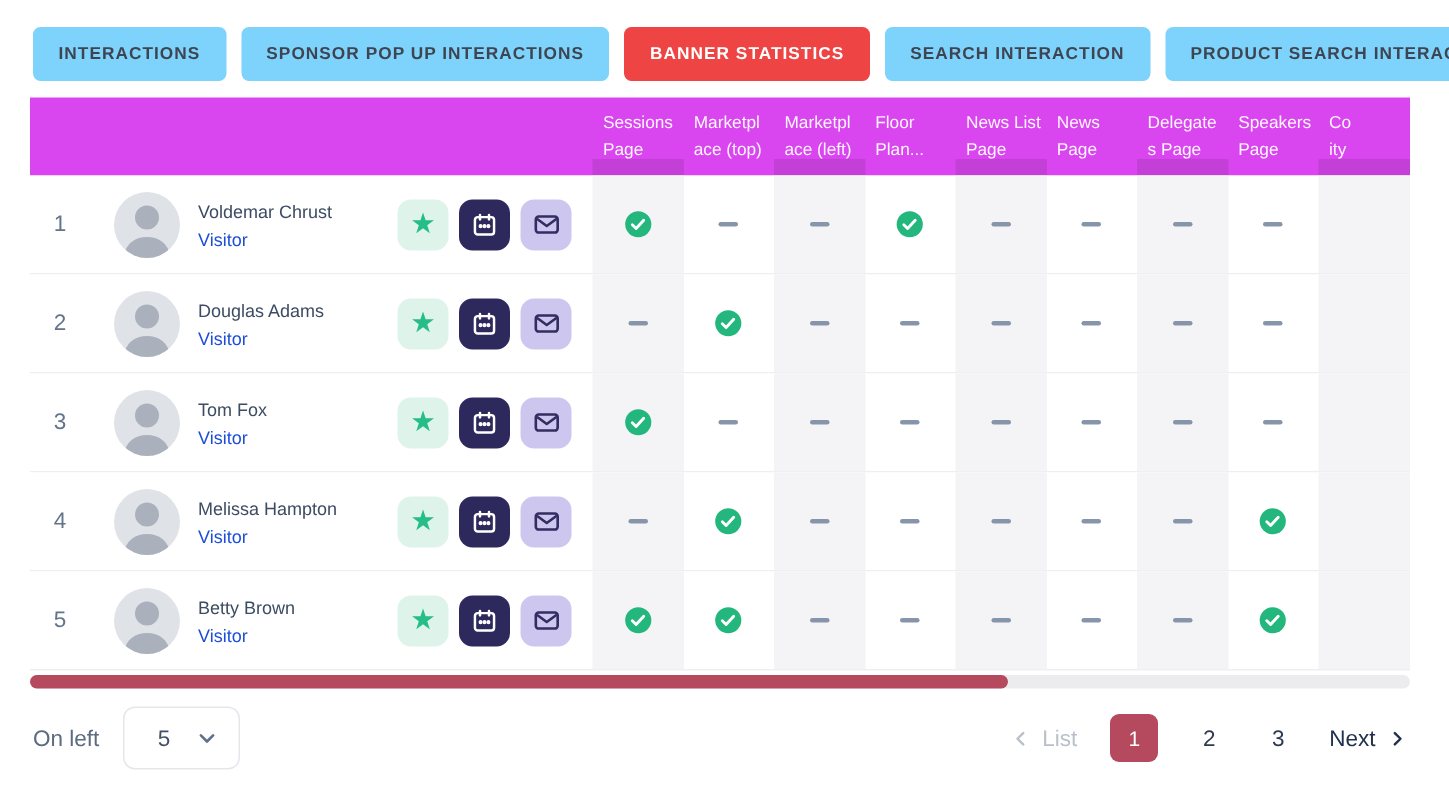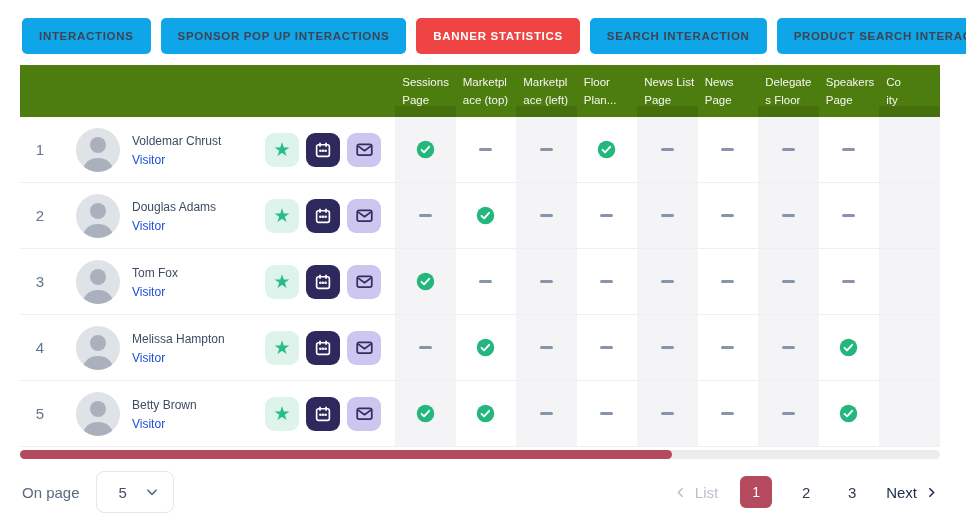--- a/index.html
+++ b/index.html
@@ -12,34 +12,34 @@
     color: #3e4450;
   }
 
   
   .tabbar {
     position: absolute; top: 18px; left: 22px; right: 14px;
     display: flex; align-items: center; gap: 10px;
   }
   .tab {
     border: none; cursor: pointer;
-    background: #0ea5e9; color: #3e4450;
+    background: #7dd3fc; color: #3e4450;
     font-family: "Liberation Sans", sans-serif;
     font-size: 11.5px; font-weight: 700; letter-spacing: .06em;
     padding: 12px 17px; border-radius: 5px; white-space: nowrap;
   }
   .tab.active { background: #ef4444; color: #ffffff; }
 
   
   .table {
     position: absolute; top: 65px; left: 20px; width: 920px;
     background: #fff;
   }
   .thead {
-    display: flex; height: 52px; background: #4d7c0f; justify-content: center;
+    display: flex; height: 52px; background: #d946ef;
   }
   .th-left { flex: none; width: 375px; }
   .th {
     flex: none; width: 60.5px; padding: 8px 2px 0 7px;
     color: rgba(255,255,255,.95); font-size: 11.5px; font-weight: 500;
     line-height: 18px; overflow: visible;
   }
   .th div { white-space: nowrap; }
   .th.striped { background: linear-gradient(rgba(0,0,0,0) 79%, rgba(0,0,0,0.10) 79%); }
 
@@ -150,21 +150,21 @@
       <div class="th striped">
         <div>News List</div>
         <div>Page</div>
       </div>
       <div class="th">
         <div>News</div>
         <div>Page</div>
       </div>
       <div class="th striped">
         <div>Delegate</div>
-        <div>s Floor</div>
+        <div>s Page</div>
       </div>
       <div class="th">
         <div>Speakers</div>
         <div>Page</div>
       </div>
       <div class="th striped">
         <div>Co</div>
         <div>ity</div>
       </div>
     </div>
@@ -515,21 +515,21 @@
           <div class="cell striped"></div>
         </div>
   </div>
 </div>
   <div class="hscroll">
     <div class="hthumb"></div>
   </div>
 </div>
 
 <div class="pagebar">
-  <span class="onpage-label">On page</span>
+  <span class="onpage-label">On left</span>
   <button class="per-page">
     <span class="val">5</span>
     <svg width="14" height="14" viewBox="0 0 24 24" fill="none" stroke="#5f7189" stroke-width="3" stroke-linecap="round" stroke-linejoin="round">
         <polyline points="5 9 12 16 19 9"></polyline>
       </svg>
   </button>
   <div class="pager">
     <button class="pg-prev">
       <svg width="13" height="13" viewBox="0 0 24 24" fill="none" stroke="#b9c0ca" stroke-width="3" stroke-linecap="round" stroke-linejoin="round">
           <polyline points="15 5 8 12 15 19"></polyline>

